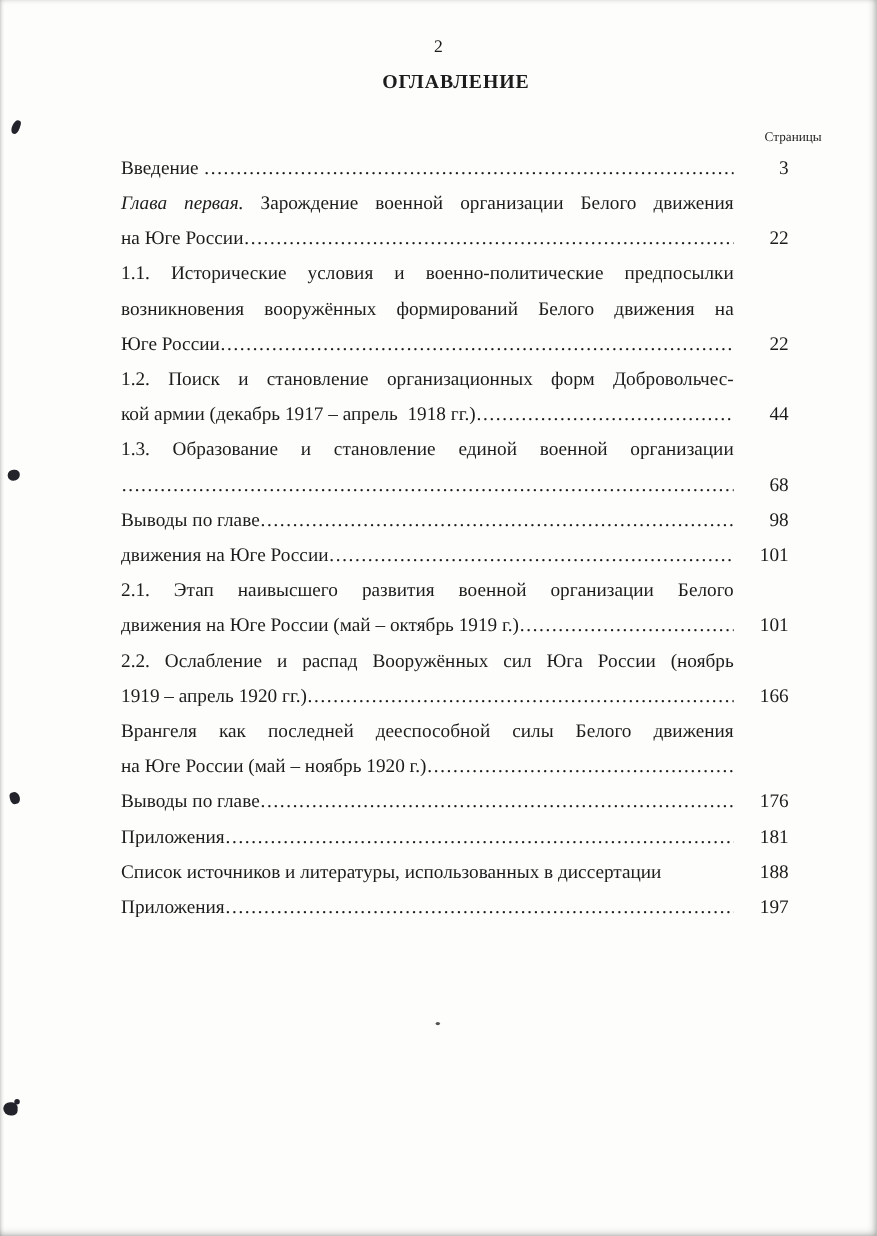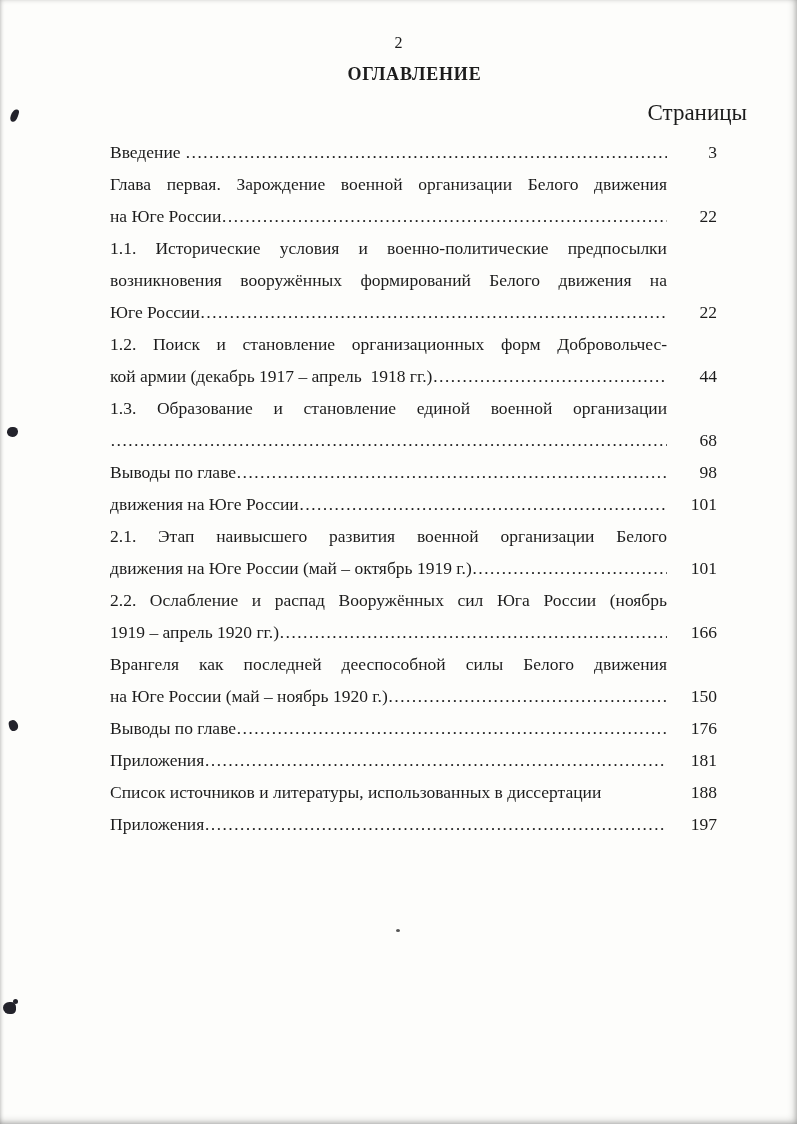--- a/index.html
+++ b/index.html
@@ -31,23 +31,23 @@
     top: 64px; left: 0; right: 0;
     margin: 0;
     text-align: center;
     font-size: 18px;
     font-weight: bold;
     letter-spacing: 0.8px;
     padding-left: 32px;
   }
   .col-header {
     position: absolute;
-    top: 100px;
+    top: 117px;
     right: 50px;
-    font-size: 23px;
+    font-size: 12px;
   }
   .toc {
     position: absolute;
     left: 110px;
     top: 136px;
     width: 607px;
     font-size: 17.5px;
   }
   .entry { display: flex; }
   .entry-text { flex: 0 0 557px; width: 557px; }
@@ -68,21 +68,21 @@
   .final-line .line-text {
     flex: 0 0 auto;
     white-space: pre;
   }
   .dots {
     flex: 1 1 auto;
     min-width: 0;
     overflow: hidden;
     white-space: nowrap;
   }
-  .lead-italic { }
+  .lead-italic { font-style: italic; }
 
   
   .blot {
     position: absolute;
     background: #23232b;
   }
   .blot-1 { left: 11px; top: 109px; width: 7px;  height: 13px; border-radius: 65% 35% 55% 45%; transform: rotate(18deg); }
   .blot-2 { left: 7px;  top: 427px; width: 11px; height: 10px; border-radius: 50% 45% 55% 50%; }
   .blot-3 { left: 9px;  top: 720px; width: 9px;  height: 11px; border-radius: 40% 60% 50% 50%; transform: rotate(-12deg); }
   .blot-4 { left: 3px;  top: 1002px; width: 13px; height: 12px; border-radius: 55% 45% 40% 60%; }
@@ -193,21 +193,20 @@
         <div class="entry-page">166</div>
       </div>
       <div class="entry">
         <div class="entry-text">
           <div class="line body-line">Врангеля как последней дееспособной силы Белого движения</div>
           <div class="line final-line">
             <span class="line-text">на Юге России (май – ноябрь 1920 г.)</span>
             <span class="dots">……………………………………………………………………………………………………………………………………………………………………………………………………</span>
           </div>
         </div>
-        <div class="entry-page">150</div>
       </div>
       <div class="entry">
         <div class="entry-text">
           <div class="line final-line">
             <span class="line-text">Выводы по главе</span>
             <span class="dots">……………………………………………………………………………………………………………………………………………………………………………………………………</span>
           </div>
         </div>
         <div class="entry-page">176</div>
       </div>

